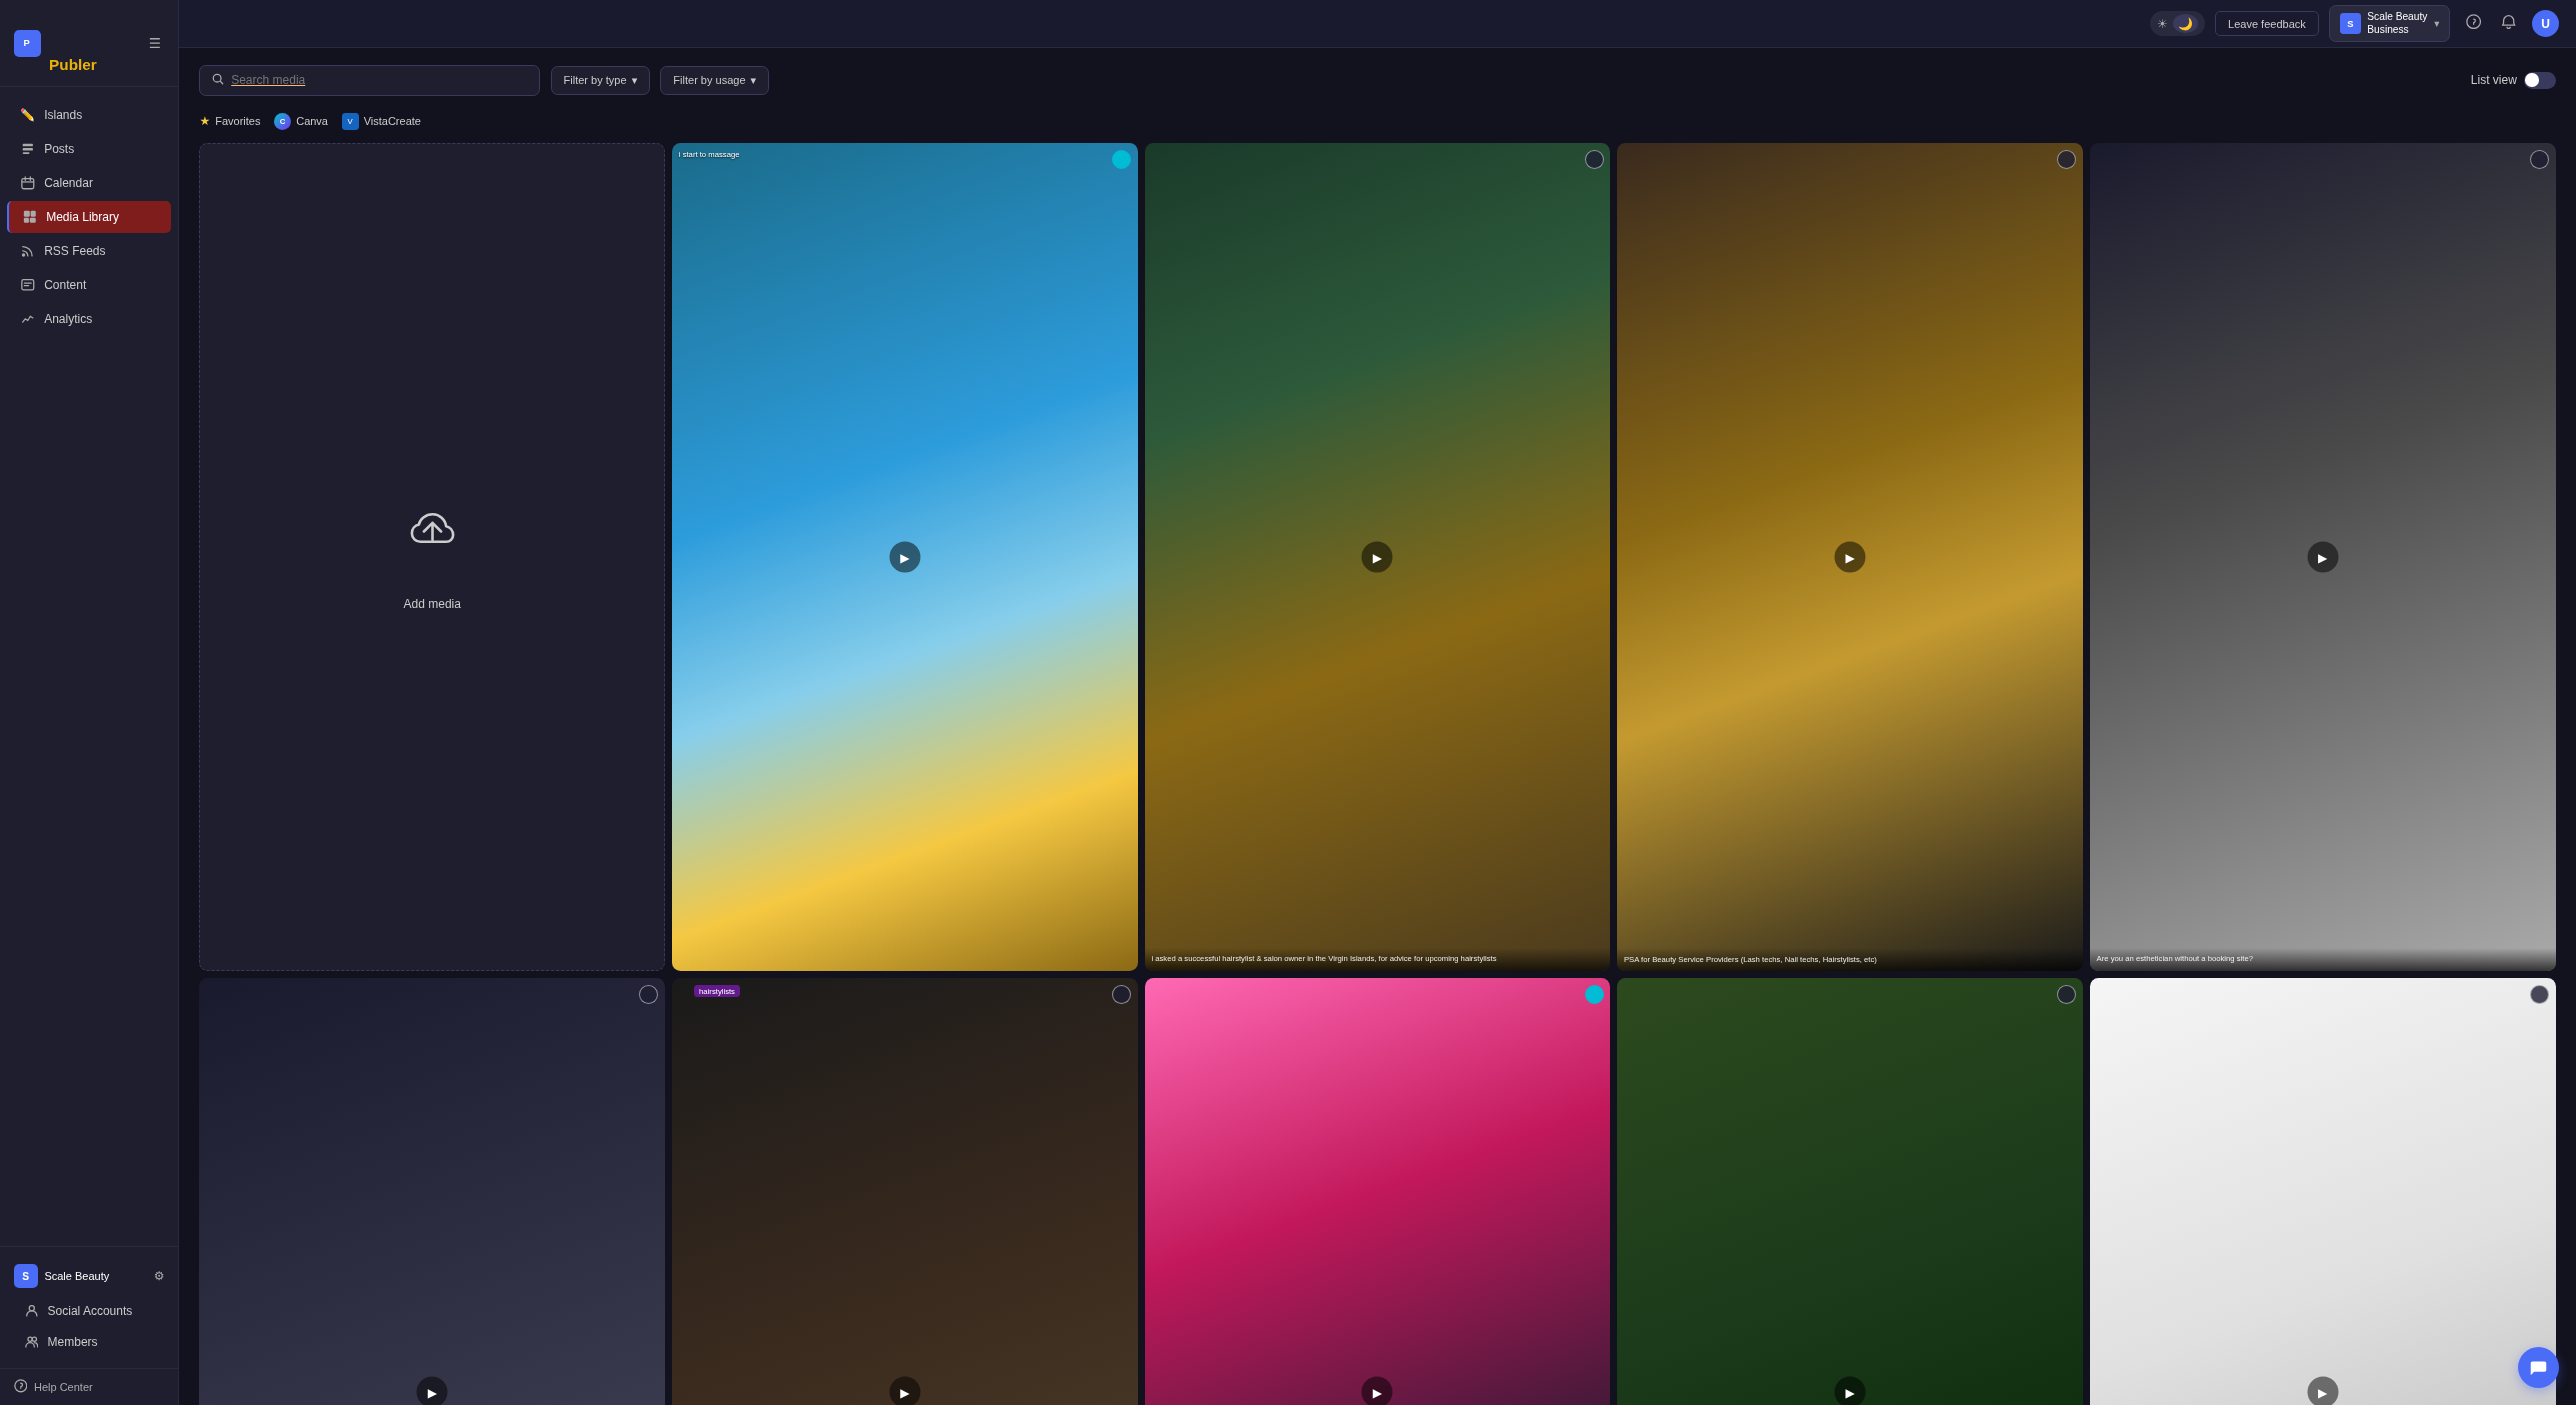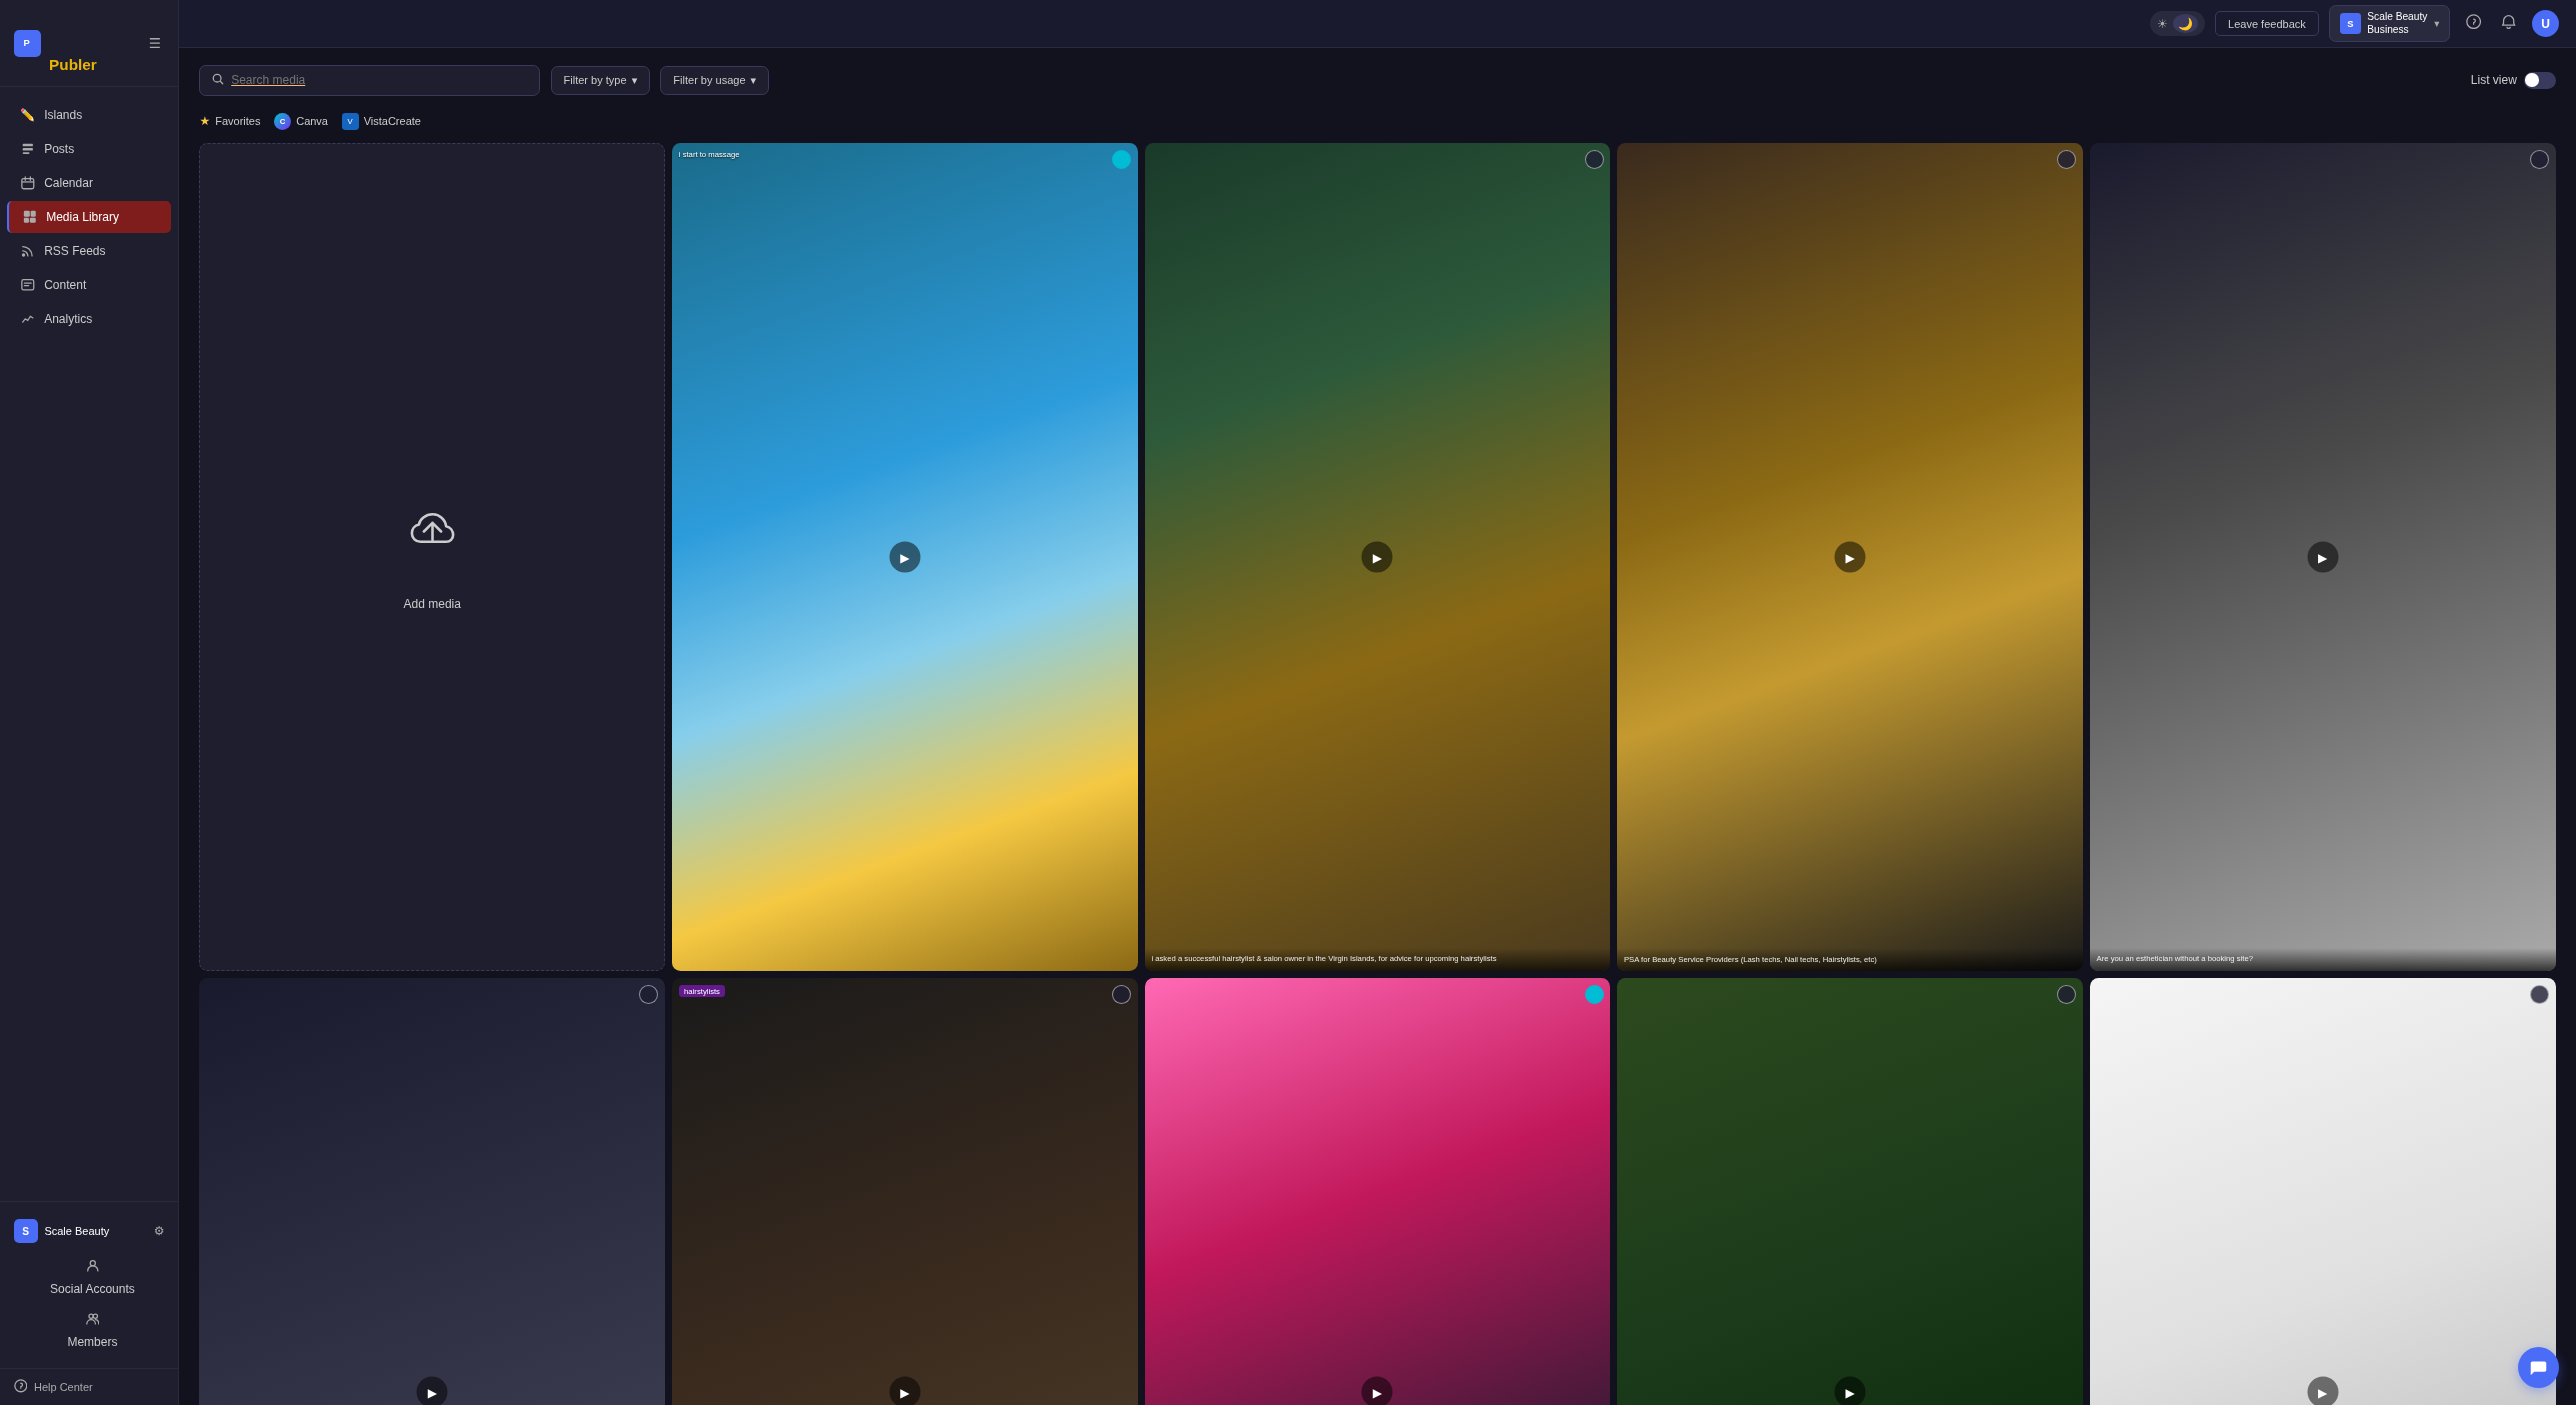--- a/index.html
+++ b/index.html
@@ -127,21 +127,20 @@
 
     .subnav-item {
       display: flex;
       align-items: center;
       gap: 8.5px;
       padding: 6.8px 10.2px;
       cursor: pointer;
       color: #ccc;
       border-radius: 5.1px;
       margin: 1.7px 0;
-      flex-direction: column;
     }
 
     .sidebar-help {
       padding: 10.2px 13.6px;
       border-top: 0.9px solid #2a2a3e;
       display: flex;
       align-items: center;
       gap: 6.8px;
       cursor: pointer;
       color: #aaa;
@@ -447,21 +446,21 @@
       padding: 6.8px;
       background: linear-gradient(transparent, rgba(0,0,0,0.7));
       font-size: 7.7px;
       color: rgba(255,255,255,0.9);
       line-height: 1.3;
     }
 
     .media-tag {
       position: absolute;
       top: 6.8px;
-      left: 7px;
+      left: 22px;
       background: rgba(106, 27, 154, 0.9);
       color: white;
       font-size: 7.7px;
       padding: 1.7px 5.1px;
       border-radius: 3.4px;
     }
 
     
     .chat-bubble {
       position: fixed;

